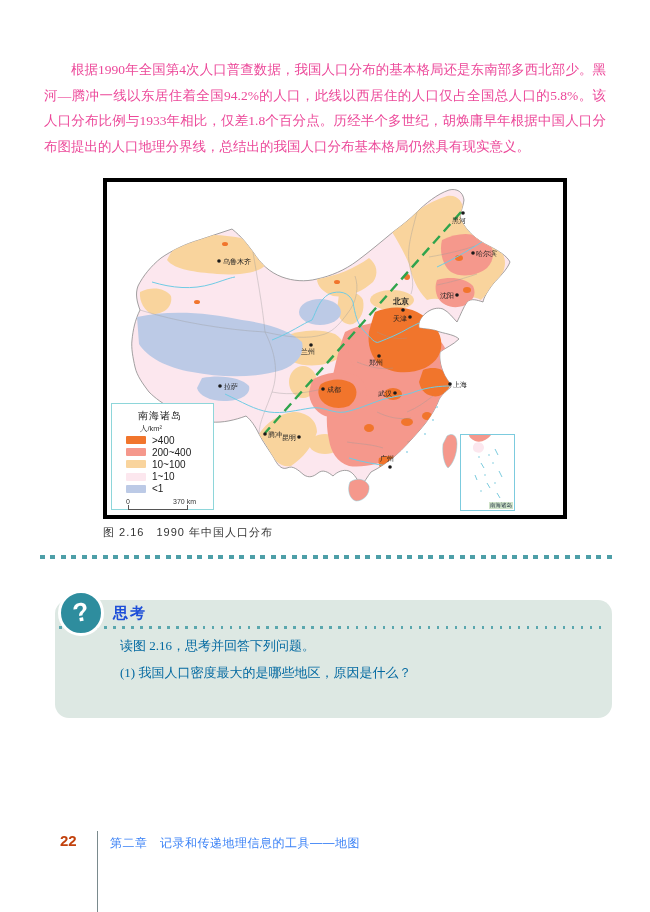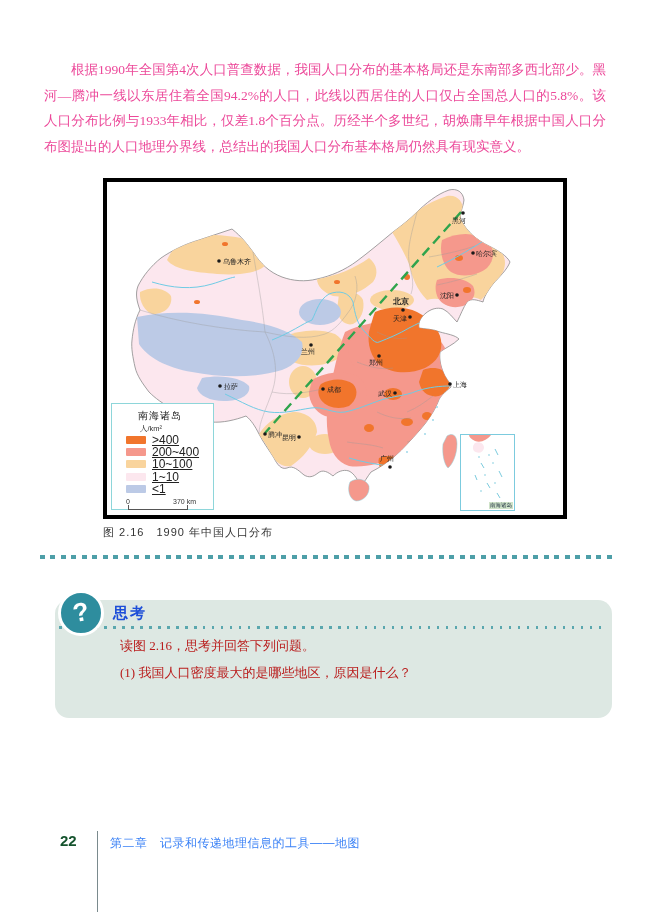--- a/index.html
+++ b/index.html
@@ -17,21 +17,21 @@
              border:4px solid #000000;background:#fff;padding-left:45px;}
   .map-frame svg.mainmap{position:absolute;top:0;left:0;}
 
   
   .legend{position:absolute;left:4px;top:221px;width:103px;height:107px;
           background:#fff;border:1px solid #8ed6da;box-sizing:border-box;padding:5px 0 0 14px;}
   .legend-title{font-size:10px;color:#222;letter-spacing:1px;padding-left:12px;}
   .legend-unit{font-size:7.5px;color:#333;padding-left:14px;margin-top:1px;}
   .legend-row{display:flex;align-items:center;height:12.2px;}
   .swatch{width:20px;height:8px;display:inline-block;margin-right:6px;border-radius:1px;}
-  .legend-label{font-size:12px;color:#222;text-decoration:underline;}
+  .legend-label{font-size:10px;color:#222;}
   .scalebar{position:relative;margin-top:3px;width:70px;}
   .scalebar .nums{display:flex;justify-content:space-between;font-size:7px;color:#333;}
   .scalebar .bar{height:4px;border-left:1px solid #555;border-right:1px solid #555;border-bottom:1px solid #555;width:58px;margin-left:2px;}
 
   
   .inset{position:absolute;left:353px;top:252px;width:55px;height:77px;
          background:#fff;border:1.5px solid #7ccbde;box-sizing:border-box;}
   .inset-label{position:absolute;right:1px;bottom:1px;font-size:5.5px;color:#234;
                background:#cfe2c8;padding:0 1px;line-height:7px;}
 
@@ -49,25 +49,25 @@
   .think-box{position:absolute;top:600px;left:55px;width:557px;height:118px;
              background:#dde8e3;border-radius:14px;}
   .qmark{position:absolute;left:3px;top:-10px;width:40px;height:40px;border-radius:50%;
          background:#2e8d9e;border:3px solid #fff;color:#fff;font-size:26px;font-weight:bold;
          display:flex;align-items:center;justify-content:center;}
   .qmark span{transform:rotate(-10deg);display:block;margin-top:-2px;}
   .think-title{position:absolute;left:58px;top:4px;font-size:15px;font-weight:bold;color:#1d4ed8;letter-spacing:2px;}
   .dotline{position:absolute;left:4px;top:26px;width:549px;height:3px;
            background-image:repeating-linear-gradient(90deg,#5aa7ae 0 2.5px,transparent 2.5px 9px);}
   .think-text{position:absolute;left:65px;width:470px;margin:0;
-              font-family:"Liberation Serif","DejaVu Serif",serif;font-size:13px;color:#b91c1c;}
+              font-family:"Liberation Serif","DejaVu Serif",serif;font-size:13px;color:#0369a1;}
   .tt0{top:37px;} .tt1{top:64px;} .tt2{top:91px;}
 
   
-  .pagenum{position:absolute;left:60px;top:832px;font-size:15px;font-weight:bold;color:#14532d;}
+  .pagenum{position:absolute;left:60px;top:832px;font-size:15px;font-weight:bold;color:#c2410c;}
   .footer-vline{position:absolute;left:97px;top:831px;width:1px;height:81px;background:#7a8a8d;}
   .chapter{position:absolute;left:110px;top:835px;font-size:12px;color:#3b82f6;letter-spacing:0.5px;}
 </style>
 </head>
 <body>
 
 <div class="page">
 
   <p class="intro">根据1990年全国第4次人口普查数据，我国人口分布的基本格局还是东南部多西北部少。黑河—腾冲一线以东居住着全国94.2%的人口，此线以西居住的人口仅占全国总人口的5.8%。该人口分布比例与1933年相比，仅差1.8个百分点。历经半个多世纪，胡焕庸早年根据中国人口分布图提出的人口地理分界线，总结出的我国人口分布基本格局仍然具有现实意义。</p>
 

